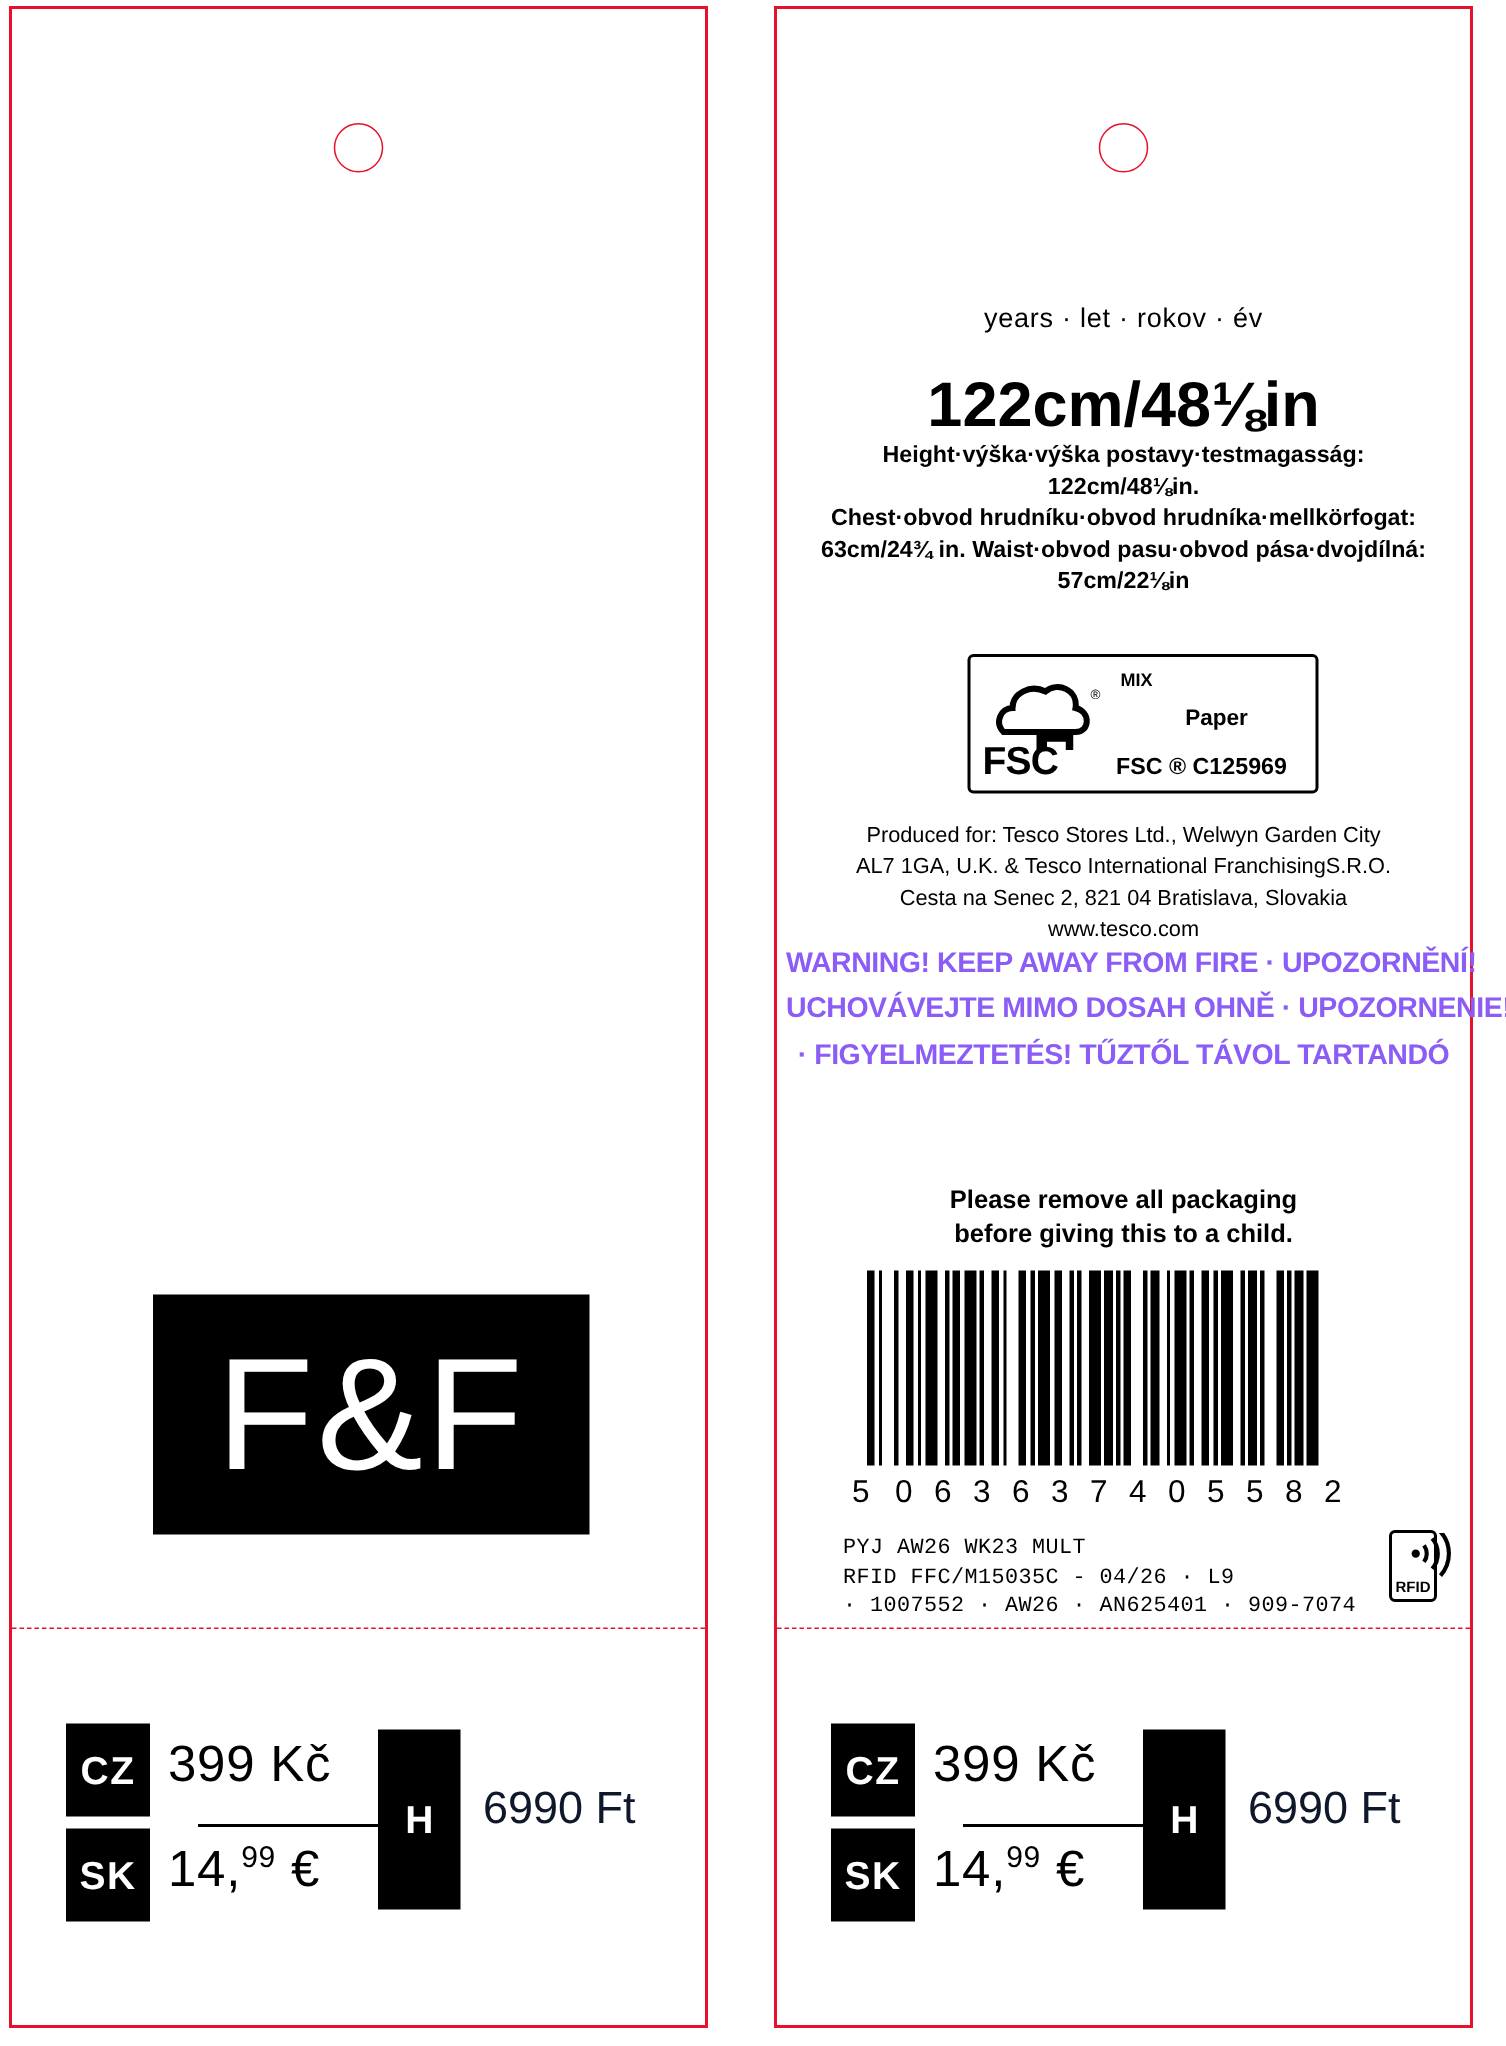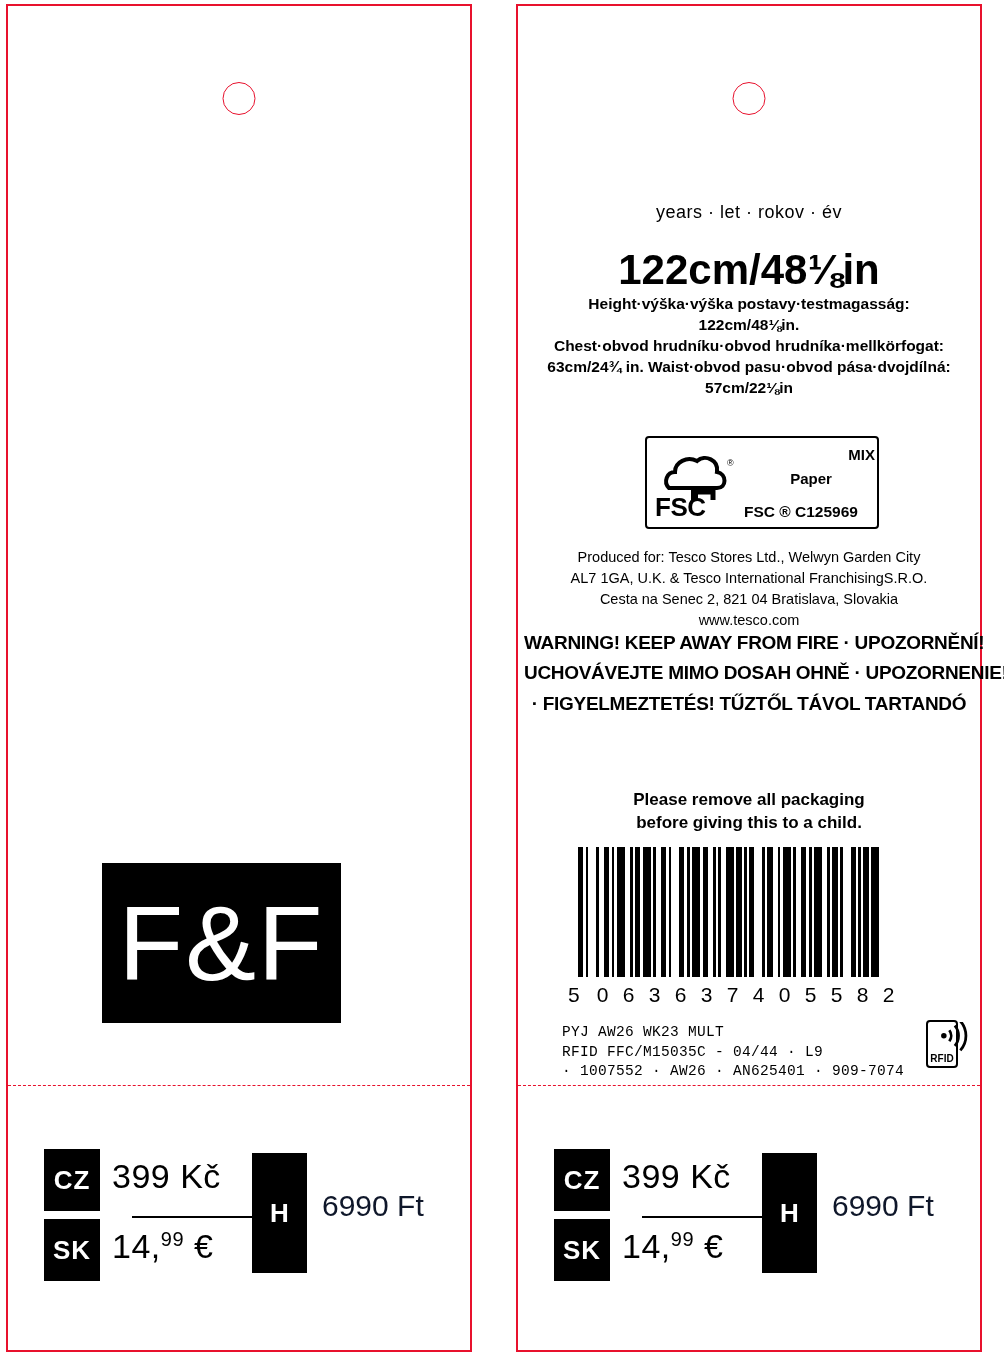--- a/index.html
+++ b/index.html
@@ -49,21 +49,21 @@
     top: 1079px;
     border-top: 1.5px dashed #e8112d;
     height: 0;
   }
 
   
   .ff-logo {
     position: absolute;
     left: 94px;
     top: 857px;
-    width: 239px;
+    width: 291px;
     height: 160px;
     background: #000;
     color: #fff;
     display: flex;
     align-items: center;
     justify-content: center;
     font-family: "Liberation Sans", sans-serif;
     font-size: 106px;
     letter-spacing: 2px;
     font-weight: 400;
@@ -208,22 +208,22 @@
     bottom: 4px;
     font-size: 26px;
     font-weight: bold;
     letter-spacing: -0.5px;
   }
   .fsc-mix {
     position: absolute;
     left: 100px;
     top: 8px;
     width: 128px;
-    text-align: right;
-    font-size: 15px;
+    text-align: left;
+    font-size: 12px;
     font-weight: bold;
   }
   .fsc-paper {
     position: absolute;
     left: 100px;
     top: 32px;
     width: 128px;
     text-align: center;
     font-size: 15px;
     font-weight: bold;
@@ -240,21 +240,21 @@
   }
 
   .produced {
     top: 541px;
     font-size: 14.5px;
     line-height: 1.45;
     padding: 0 6px;
   }
   .warning {
     top: 622px;
-    color: #000000;
+    color: #8b5cf6;
     font-size: 19px;
     font-weight: bold;
     line-height: 1.6;
     padding: 0 6px;
     letter-spacing: -0.3px;
   }
   .warning div { white-space: nowrap; }
   .remove-pack {
     top: 783px;
     font-size: 17px;
@@ -480,21 +480,21 @@
           <span>5</span>
           <span>5</span>
           <span>8</span>
           <span>2</span>
         </span>
       <span class="bd-last"></span>
     </div>
 
     <div class="code-lines">
       <div>PYJ AW26 WK23  MULT</div>
-      <div>RFID FFC/M15035C - 04/44 · L9</div>
+      <div>RFID FFC/M15035C - 04/26 · L9</div>
       <div>· 1007552 · AW26 · AN625401 · 909-7074</div>
     </div>
 
     <div class="rfid-badge">
       <svg viewBox="0 0 54 48" width="50" height="44">
         <circle cx="17" cy="15" r="3" fill="#000"></circle>
         <path d="M23 21 A10 10 0 0 0 23 9" fill="none" stroke="#000" stroke-width="3"></path>
         <path d="M29 26 A17 17 0 0 0 29 4" fill="none" stroke="#000" stroke-width="3"></path>
         <path d="M35 31 A24 24 0 0 0 35 -1" fill="none" stroke="#000" stroke-width="3"></path>
       </svg>

